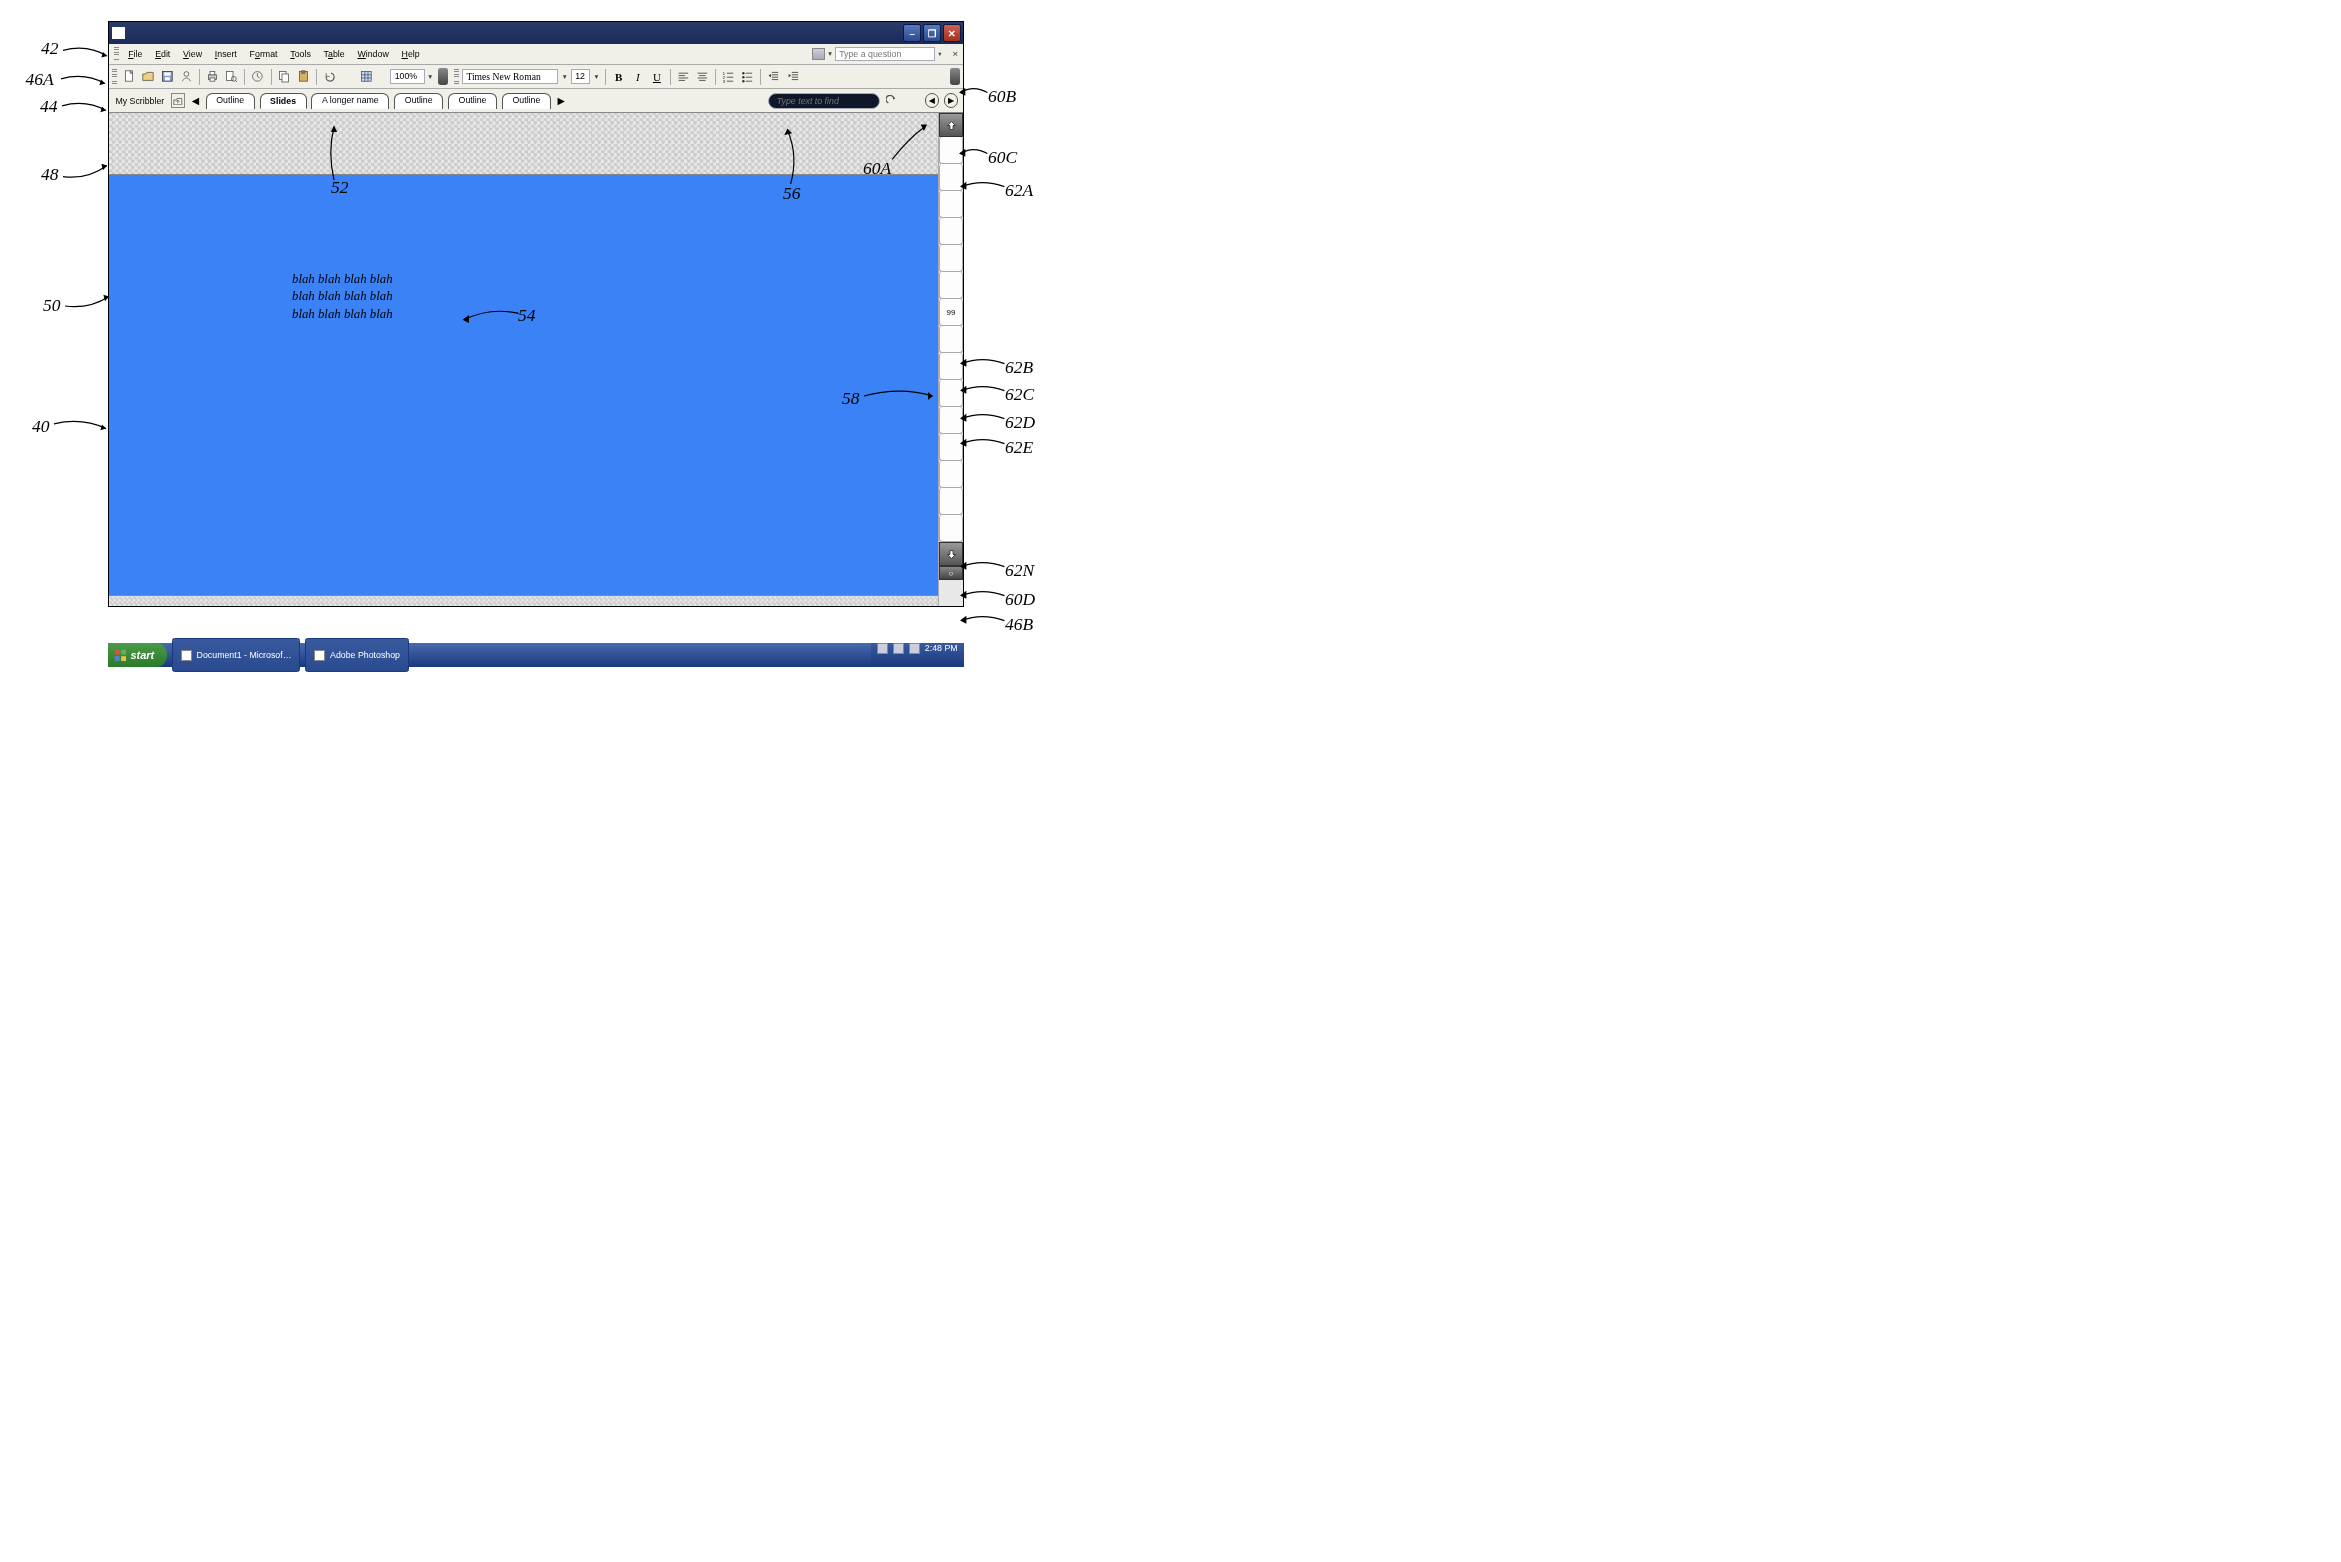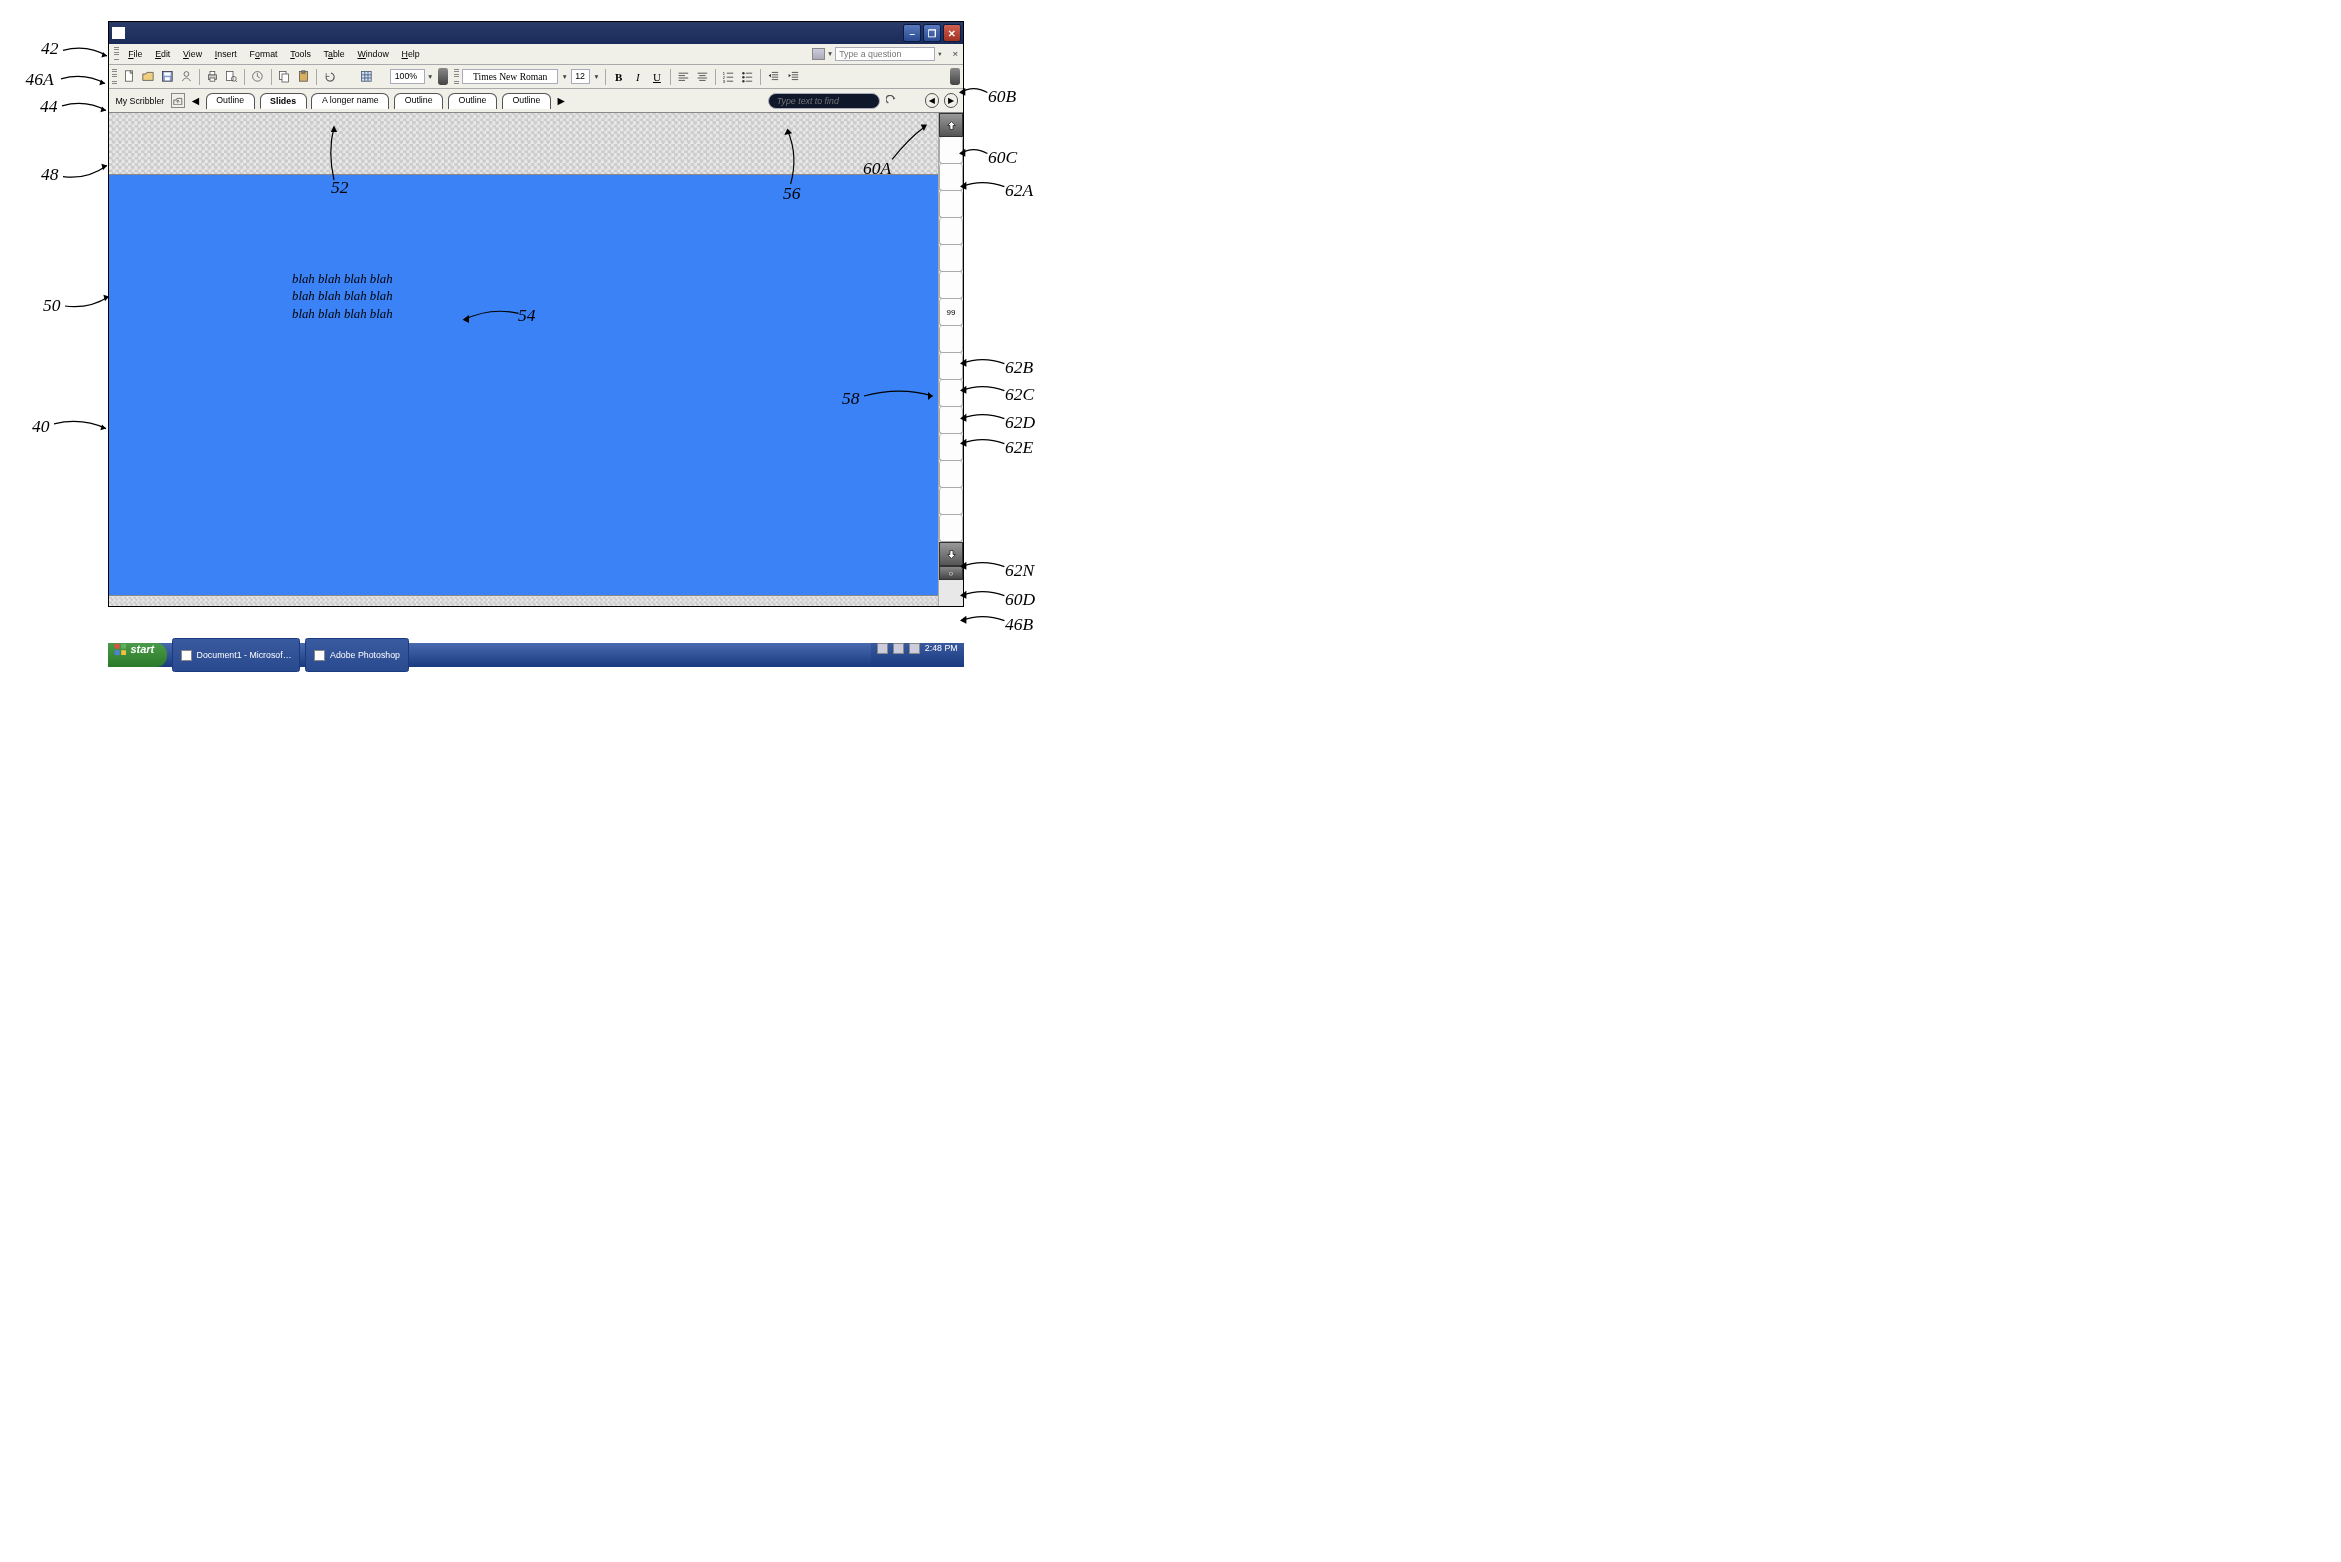--- a/index.html
+++ b/index.html
@@ -141,21 +141,20 @@
     font-size: 6.4px; color: #444;
   }
   .font-box {
     border: 0.8px solid #aab;
     background: #fff;
     height: 14.4px;
     padding: 0.8px 3.2px;
     min-width: 96px;
     font-family: "Times New Roman", serif;
     font-size: 9.6px;
-    text-align: center;
   }
   .size-box {
     border: 0.8px solid #aab;
     background: #fff;
     height: 14.4px;
     padding: 0.8px 3.2px;
     min-width: 19px;
   }
   .fmt-btn {
     width: 17.5px; height: 17.5px;
@@ -312,21 +311,21 @@
     display: flex;
     align-items: center;
     color: #fff;
     font-size: 8.8px;
   }
   .start-btn {
     height: 24px;
     padding: 0 12.8px 0 6.4px;
     background: linear-gradient(#4a9a4a,#2a7a2a);
     border-radius: 0 11px 11px 0;
-    display: flex; 
+    display: flex; align-items: center;
     font-weight: bold;
     font-style: italic;
     font-size: 11px;
     gap: 3.2px;
   }
   .task-item {
     height: 19px;
     margin-left: 4.8px;
     padding: 16px 8px;
     background: linear-gradient(#3a5aa0,#2a4a90);

